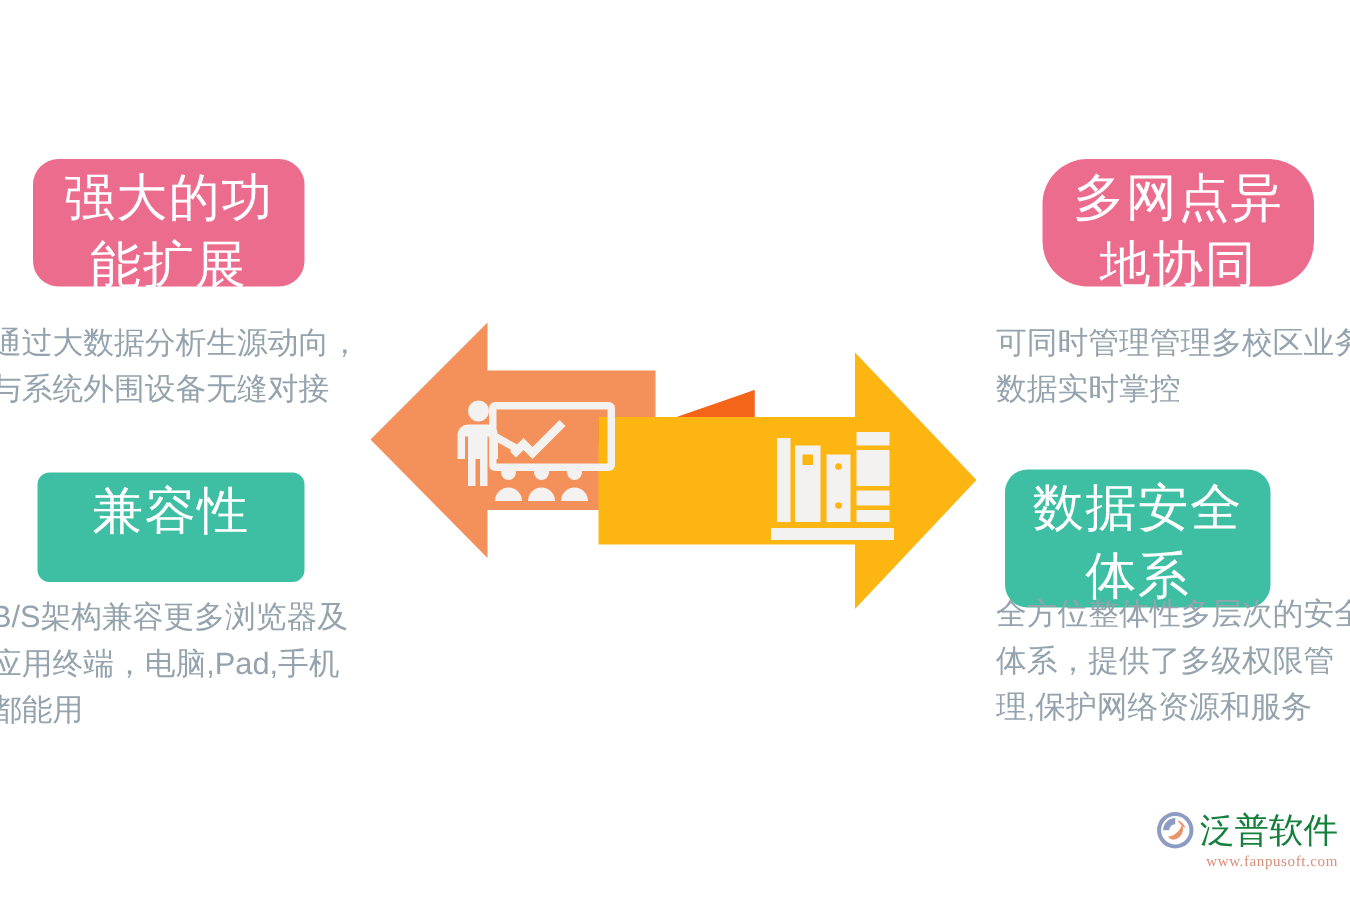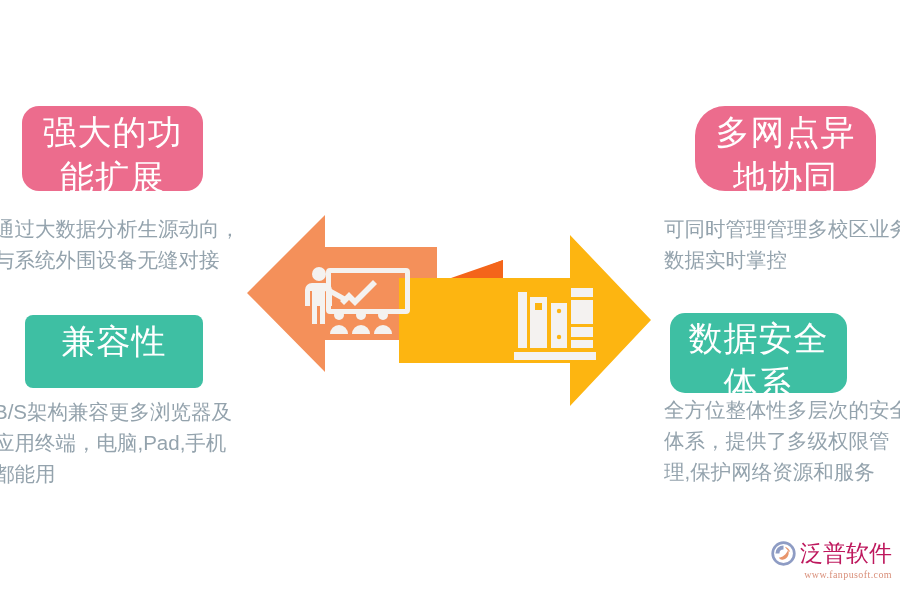--- a/index.html
+++ b/index.html
@@ -35,21 +35,21 @@
     padding: 4px 10px;
     white-space: pre-line;
     font-weight: 400;
   }
   .badge.pink  { background: #EC6C8D; }
   .badge.teal  { background: #3EBFA3; }
 
   .badge-tl { left: 22px;  top: 106px; width: 181px; height: 85px;  border-radius: 17px; }
   .badge-tr { left: 695px; top: 106px; width: 181px; height: 85px;  border-radius: 30px; }
   .badge-bl { left: 25px;  top: 315px; width: 178px; height: 73px;  border-radius: 8px; }
-  .badge-br { left: 670px; top: 313px; width: 177px; height: 80px;  border-radius: 15px; font-family: Liberation Serif, serif; }
+  .badge-br { left: 670px; top: 313px; width: 177px; height: 92px;  border-radius: 15px; }
 
   
   .para {
     position: absolute;
     color: #94A3AD;
     font-size: 20.5px;
     line-height: 31px;
     letter-spacing: 0px;
     white-space: pre-line;
     box-sizing: border-box;
@@ -82,21 +82,21 @@
     height: 30px;
   }
   .logo-mark {
     width: 27px;
     height: 27px;
     margin-right: 3px;
     flex: 0 0 auto;
   }
   .logo-word {
     font-size: 23px;
-    color: #be185d;
+    color: #15803d;
     letter-spacing: 0px;
     line-height: 27px;
     font-family: "Liberation Sans", "DejaVu Sans", sans-serif;
   }
   .logo-url {
     font-size: 10px;
     color: #D98F7A;
     letter-spacing: 0.4px;
     margin-top: 1px;
     font-family: "Liberation Serif", "DejaVu Serif", serif;

